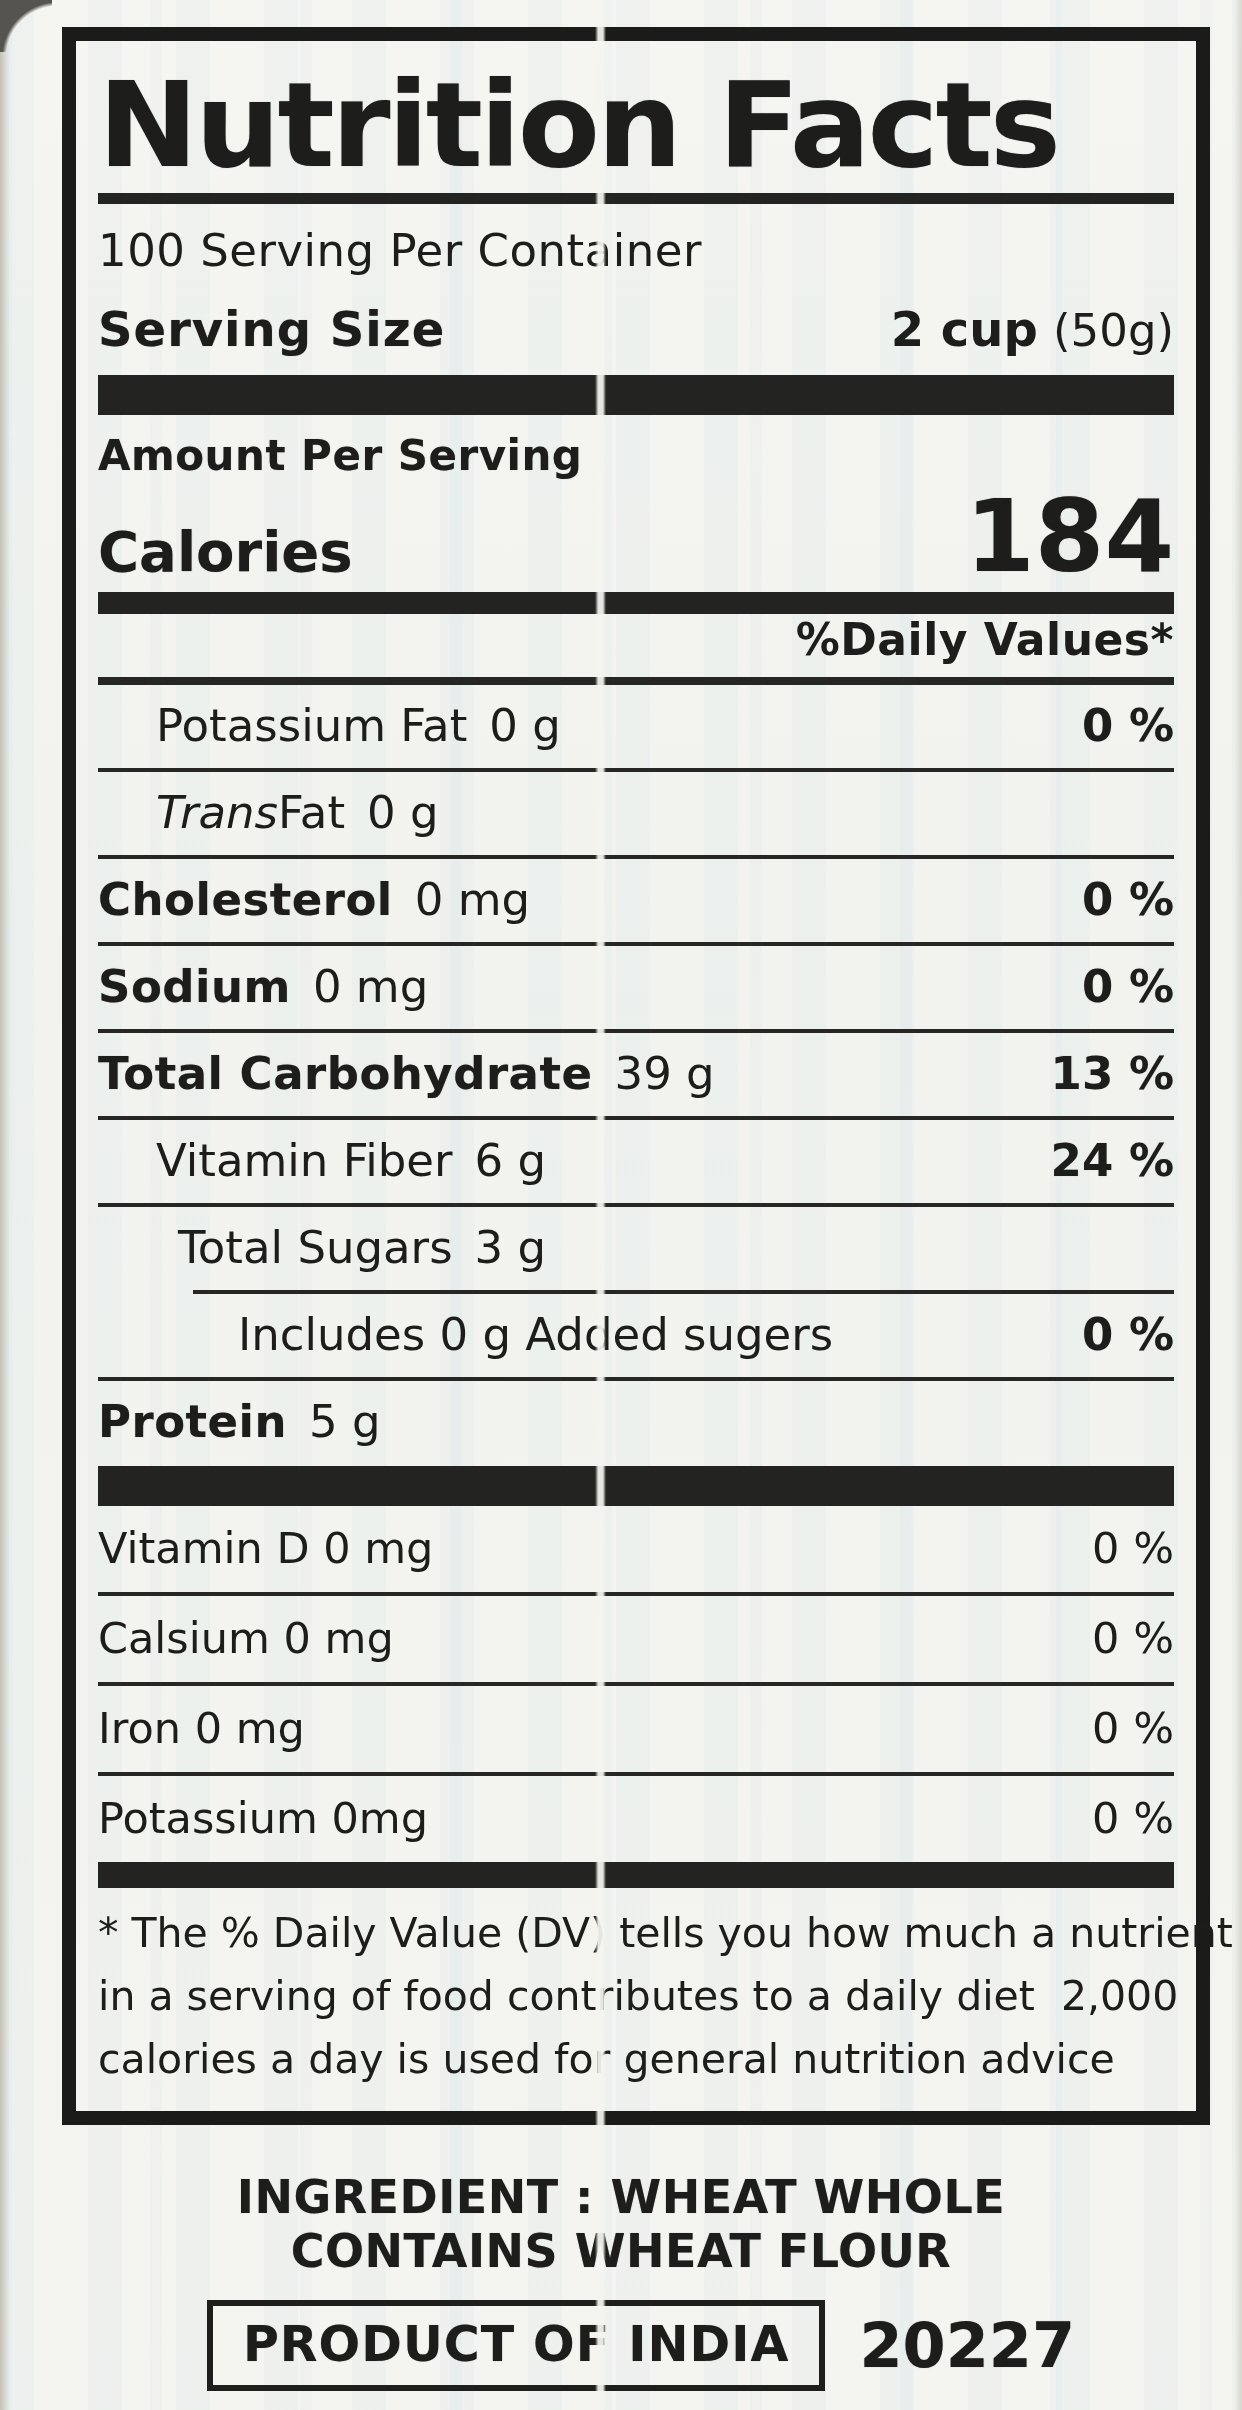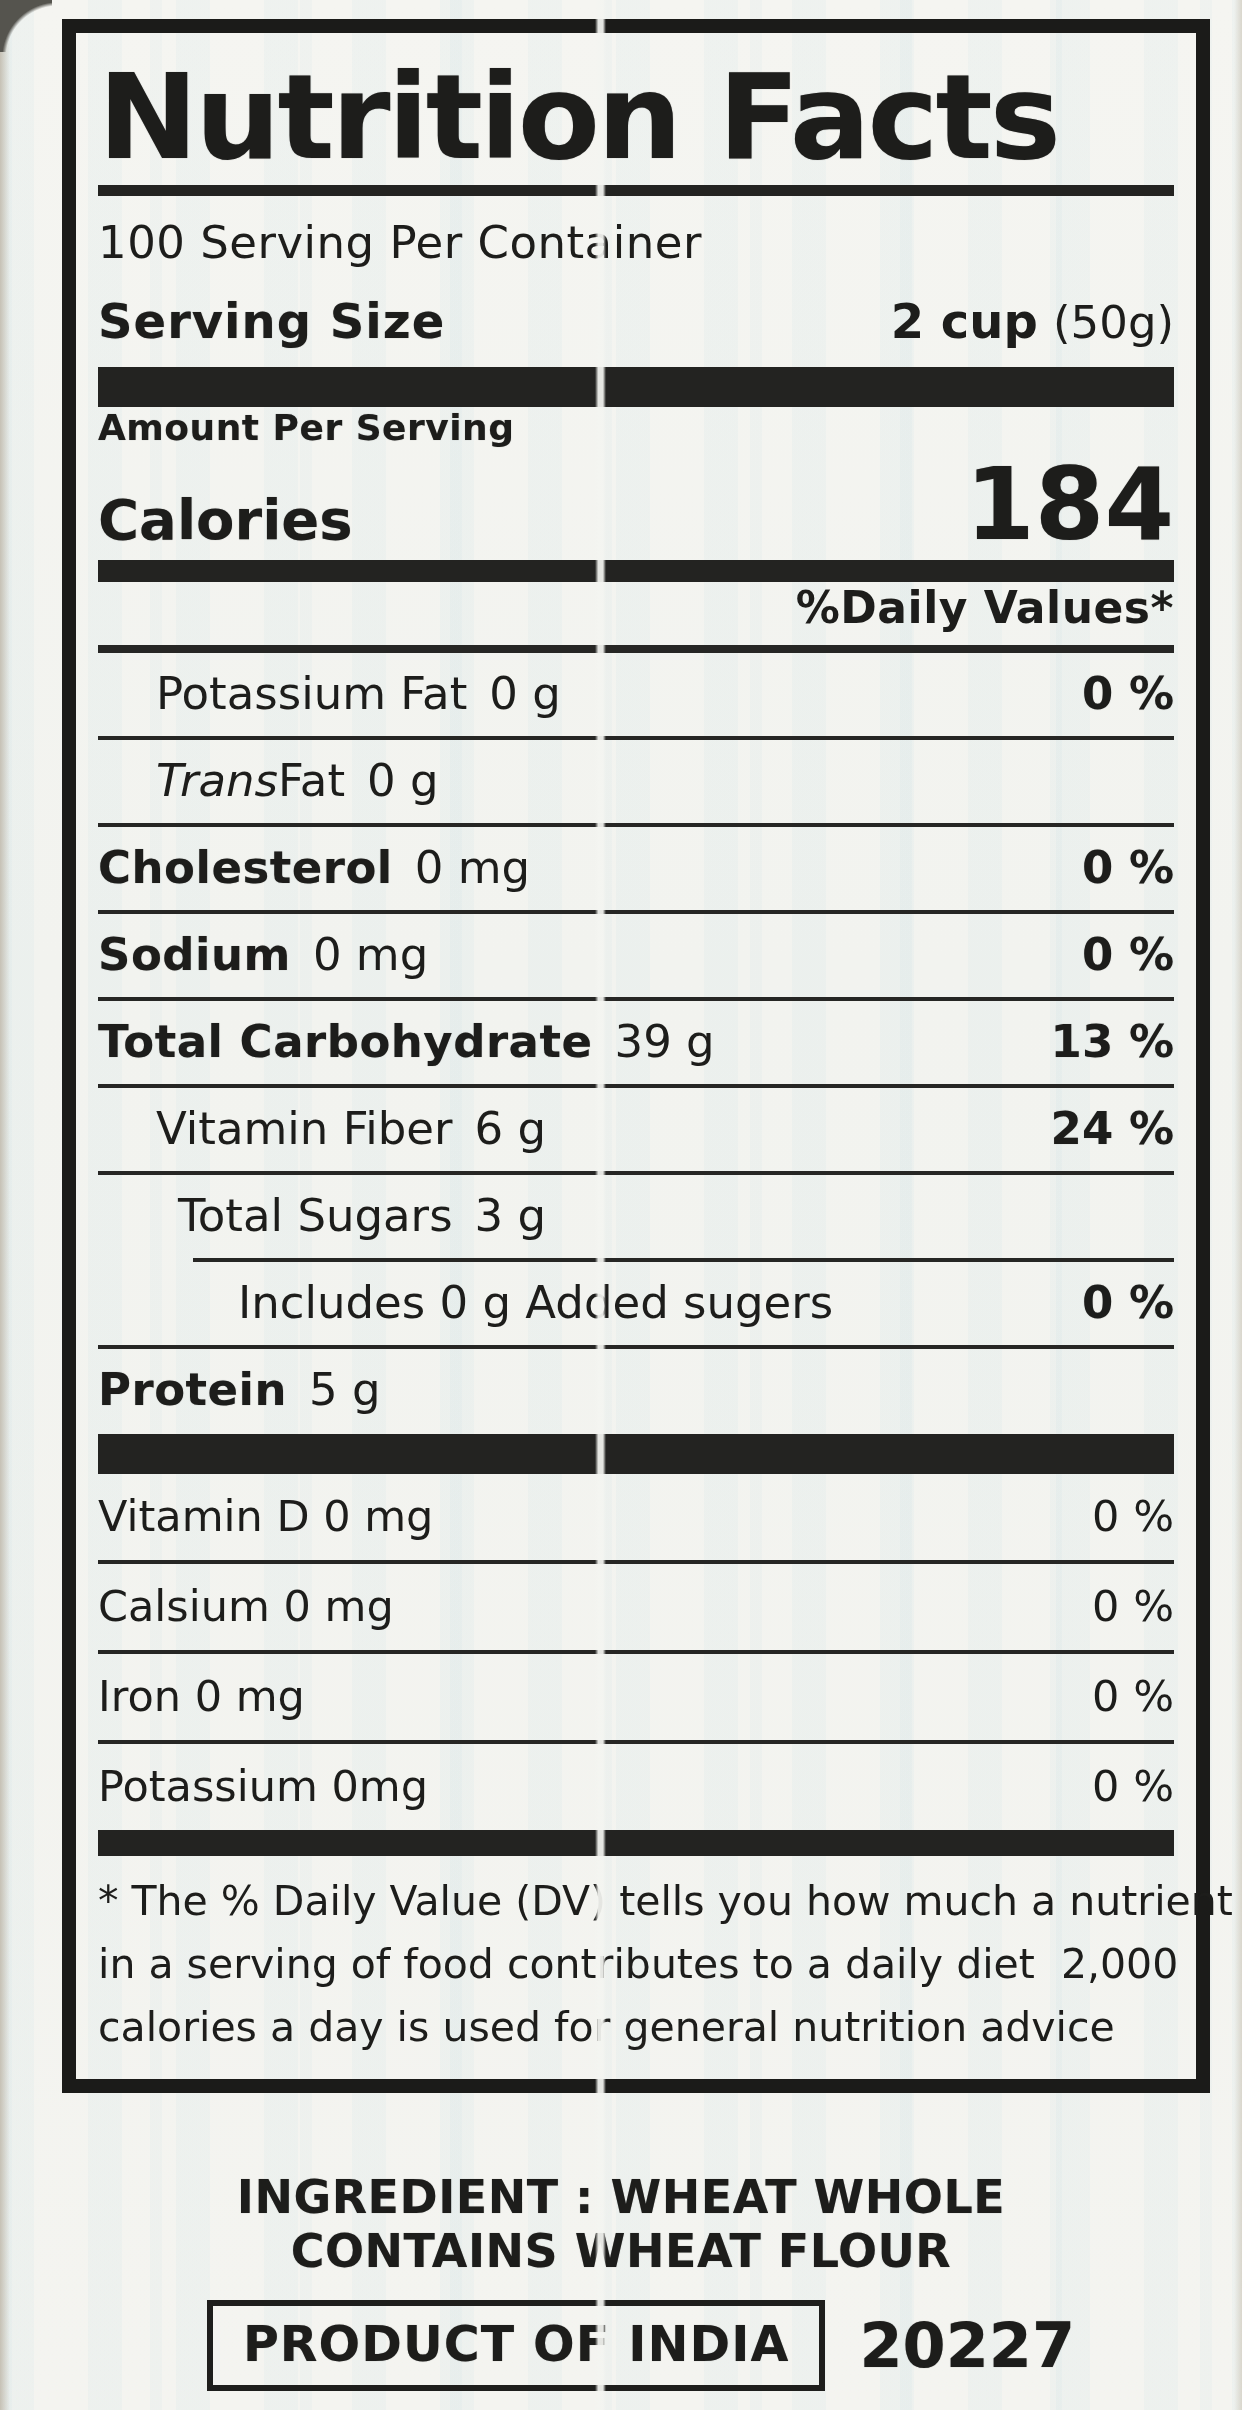--- a/index.html
+++ b/index.html
@@ -13,36 +13,36 @@
   .edge-left{position:absolute;left:0;top:0;width:10px;height:100%;
              background:linear-gradient(90deg,#c6c1b5,rgba(198,193,181,0));z-index:60;}
   .edge-right{position:absolute;right:0;top:0;width:8px;height:100%;
              background:linear-gradient(270deg,#d9d6cc,rgba(217,214,204,0));z-index:60;}
   .corner-tl{position:absolute;top:0;left:0;width:52px;height:52px;z-index:61;
              background:radial-gradient(circle at 58px 58px, rgba(0,0,0,0) 52px, #55544e 56px);}
   .seam{position:absolute;top:0;left:595px;width:11px;height:100%;z-index:55;
         background:linear-gradient(90deg,rgba(244,245,241,0) 0%,rgba(244,245,241,0.93) 30%,rgba(244,245,241,0.93) 72%,rgba(244,245,241,0) 100%);}
 
   
-  .nf{position:absolute;left:62px;top:19px;width:1148px;box-sizing:border-box;
+  .nf{position:absolute;left:62px;top:27px;width:1148px;box-sizing:border-box;
       border:14px solid #1b1b19;padding:24px 22px 20px 22px;
       background:transparent;}
   .ink{color:#1d1d1b;}
   .title{font-size:118px;line-height:1.02;font-weight:800;letter-spacing:-3px;
          transform:scaleX(1.015);transform-origin:left;white-space:nowrap;
          text-shadow:0 0 1px rgba(0,0,0,.4);}
   .title-rule{height:11px;background:#232321;margin-top:8px;}
   .servings{font-size:45px;margin-top:20px;letter-spacing:0.5px;}
   .ssrow{display:flex;justify-content:space-between;align-items:baseline;margin-top:24px;font-size:48px;}
   .ssrow .lbl{font-weight:800;letter-spacing:1px;text-shadow:0 0 1px rgba(0,0,0,.4);}
   .ss-val b{font-weight:800;font-size:48px;}
   .ss-val span{font-weight:400;font-size:45px;}
   .bar{background:#232321;}
   .bar1{height:40px;margin-top:18px;}
-  .aps{font-size:36px;font-weight:800;margin-top:0;letter-spacing:0.5px;text-shadow:0 0 1px rgba(0,0,0,.35);}
+  .aps{font-size:42px;font-weight:800;margin-top:16px;letter-spacing:0.5px;text-shadow:0 0 1px rgba(0,0,0,.35);}
   .calrow{display:flex;justify-content:space-between;align-items:flex-end;height:104px;}
   .cal-l{font-size:56px;font-weight:800;letter-spacing:0px;text-shadow:0 0 1px rgba(0,0,0,.4);}
   .cal-v{font-size:100px;font-weight:800;line-height:.95;text-shadow:0 0 1px rgba(0,0,0,.4);}
   .bar2{height:22px;margin-top:8px;}
   .dvh{font-size:44px;font-weight:800;text-align:right;letter-spacing:0.5px;}
   .sep{height:0;border-top:4px solid #262624;margin-top:12px;}
   .rows .sep{margin-top:0;}
   .row{display:flex;justify-content:space-between;align-items:center;
        font-size:45px;padding:14px 0 16px 0;}
   .row .left{display:flex;align-items:baseline;}

